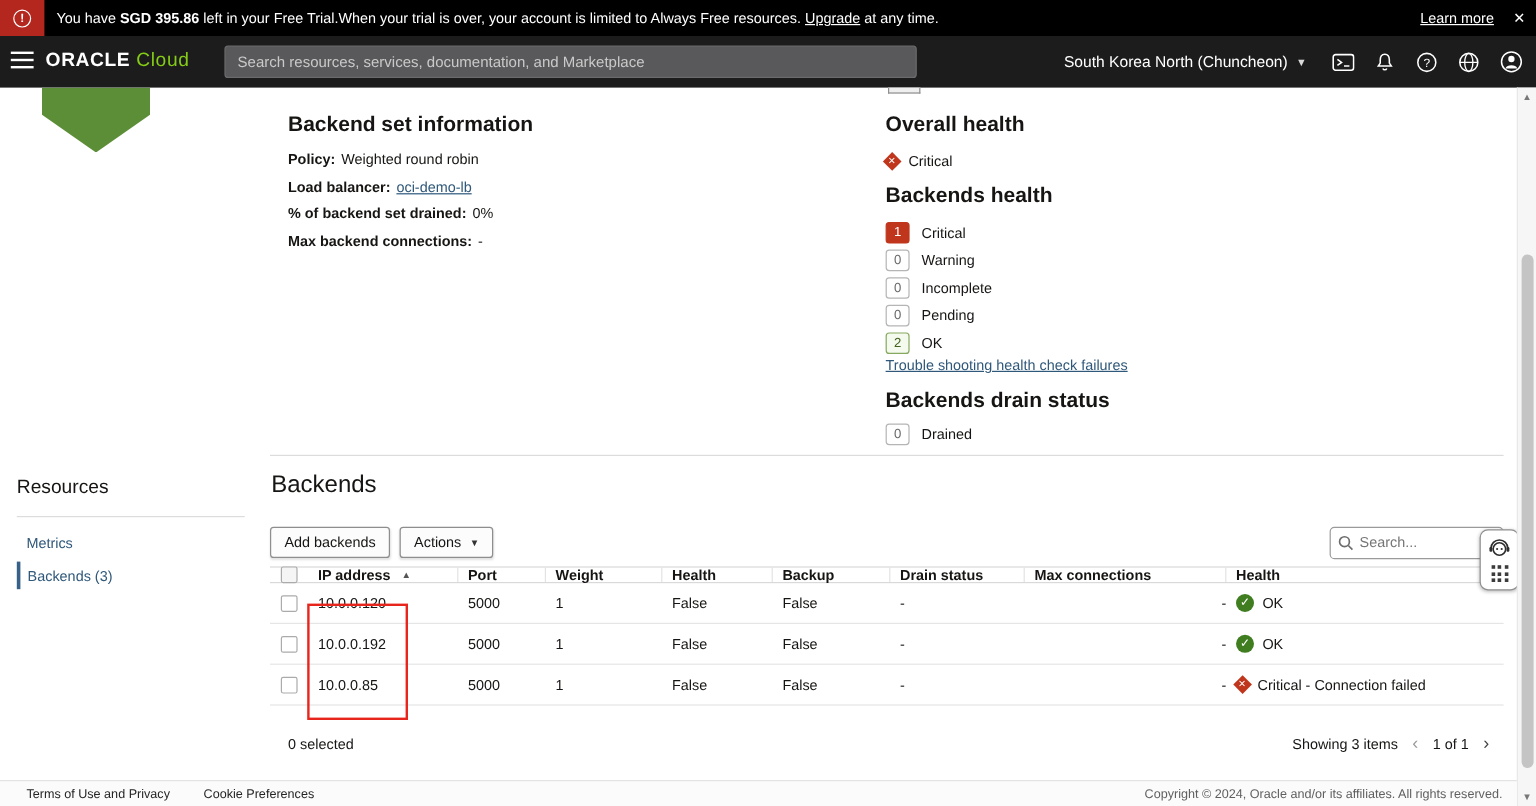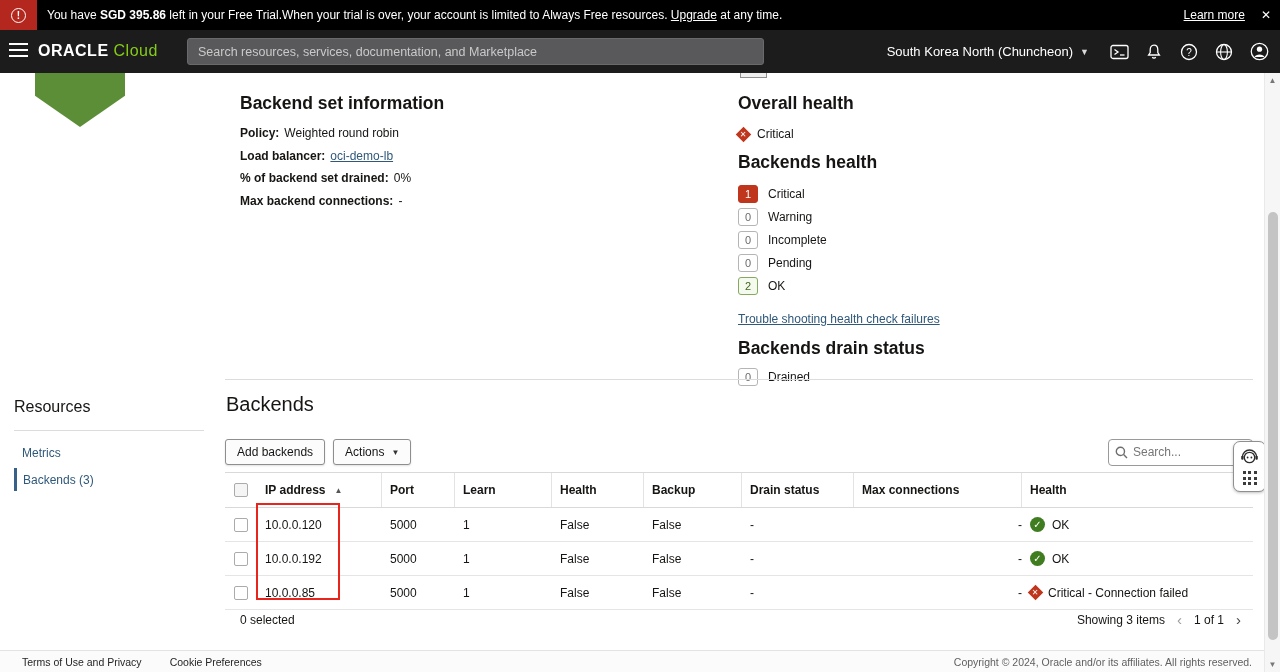--- a/index.html
+++ b/index.html
@@ -46,21 +46,21 @@
   .info-row b { font-weight:bold; margin-right:5px; }
   a.link, .link { color:#2f587a; text-decoration:underline; cursor:pointer; }
   .health-col { position:absolute; left:738px; top:93px; width:420px; font-size:12px; }
   .status-row { display:flex; align-items:center; gap:8px; margin:10px 0 8px 0; height:20px; }
   .badge-row { display:flex; align-items:center; gap:10px; height:23px; }
   .badge { min-width:20px; height:18px; border-radius:3px; font-size:11px; display:inline-flex;
            align-items:center; justify-content:center; padding:0 4px; }
   .badge.critical { background:#c0361c; color:#fff; border:1px solid #c0361c; }
   .badge.neutral { background:#fff; color:#6b6b6b; border:1px solid #b5b5b5; }
   .badge.ok { background:#f4faee; color:#44631f; border:1px solid #86a95f; }
-  .health-link { margin:15px 0 6px 0; height:20px; }
+  .health-link { margin:0 0 6px 0; height:20px; }
   .mt { margin-top:6px; }
   
   .diamond { width:11px; height:11px; background:#c0361c; transform:rotate(45deg); display:inline-flex;
              align-items:center; justify-content:center; flex:0 0 auto; }
   .diamond span { transform:rotate(-45deg); color:#fff; font-size:8px; font-weight:bold; line-height:1; }
   
   .okcircle { width:15px; height:15px; border-radius:50%; background:#3f7d20; color:#fff; font-size:10px;
               display:inline-flex; align-items:center; justify-content:center; flex:0 0 auto; }
   
   .res-title { position:absolute; left:14px; top:398px; font-size:16px; color:#161513; }
@@ -73,21 +73,21 @@
   .backends-title { position:absolute; left:226px; top:393px; font-size:20px; font-weight:400; color:#161513; }
   .toolbar { position:absolute; left:225px; top:438px; width:1028px; height:28px; display:flex; align-items:center; gap:8px; }
   .btn { font-size:12px; color:#161513; background:#fcfcfc; border:1px solid #8e8e8e; border-radius:3px;
          padding:5px 11px; cursor:pointer; box-shadow:0 1px 2px rgba(0,0,0,.12); display:flex; align-items:center; gap:7px; }
   .btn .caret { font-size:8px; color:#333; }
   .tsearch { margin-left:auto; width:145px; height:27px; border:1px solid #9a9a9a; border-radius:4px;
              display:flex; align-items:center; padding:0 6px; background:#fff; }
   .tsearch input { border:none; outline:none; flex:1; font-size:12px; margin-left:5px; min-width:0; color:#161513; }
   .tsearch input::placeholder { color:#767676; }
   .table { position:absolute; left:225px; top:472px; width:1028px; font-size:12px; }
-  .thead { display:flex; height:36px; align-items:center; border-top:1px solid #d9d9d9; border-bottom:1px solid #d9d9d9; font-weight:bold; }
+  .thead { display:flex; height:14px; align-items:center; border-top:1px solid #d9d9d9; border-bottom:1px solid #d9d9d9; font-weight:bold; }
   .tr { display:flex; height:34px; align-items:center; border-bottom:1px solid #e5e5e5; }
   .c-check { width:32px; display:flex; justify-content:center; flex:0 0 auto; }
   .c-ip { width:125px; } .c-port { width:73px; } .c-weight { width:97px; } .c-off { width:92px; }
   .c-back { width:98px; } .c-drain { width:112px; } .c-max { width:168px;text-align:right; } .c-health { flex:1; }
   .cell { padding-left:8px; flex:0 0 auto; }
   .thead .cell { align-self:stretch; display:flex; align-items:center; border-right:1px solid #e3e3e3; }
   .thead .c-health { border-right:none; flex:1 1 auto;text-align:center; }
   .sort { font-size:8px; color:#555; margin-left:9px; }
   .checkbox { width:14px; height:14px; border:1px solid #ababab; border-radius:2px; background:#fff; cursor:pointer; }
   .thead .checkbox { background:#f5f5f5; }
@@ -263,21 +263,21 @@
         <div class="checkbox"></div>
       </div>
     <div class="cell c-ip">
         <span>IP address</span>
         <span class="sort">▲</span>
       </div>
     <div class="cell c-port">
         <span>Port</span>
       </div>
     <div class="cell c-weight">
-        <span>Learn</span>
+        <span>Weight</span>
       </div>
     <div class="cell c-off">
         <span>Health</span>
       </div>
     <div class="cell c-back">
         <span>Backup</span>
       </div>
     <div class="cell c-drain">
         <span>Drain status</span>
       </div>

